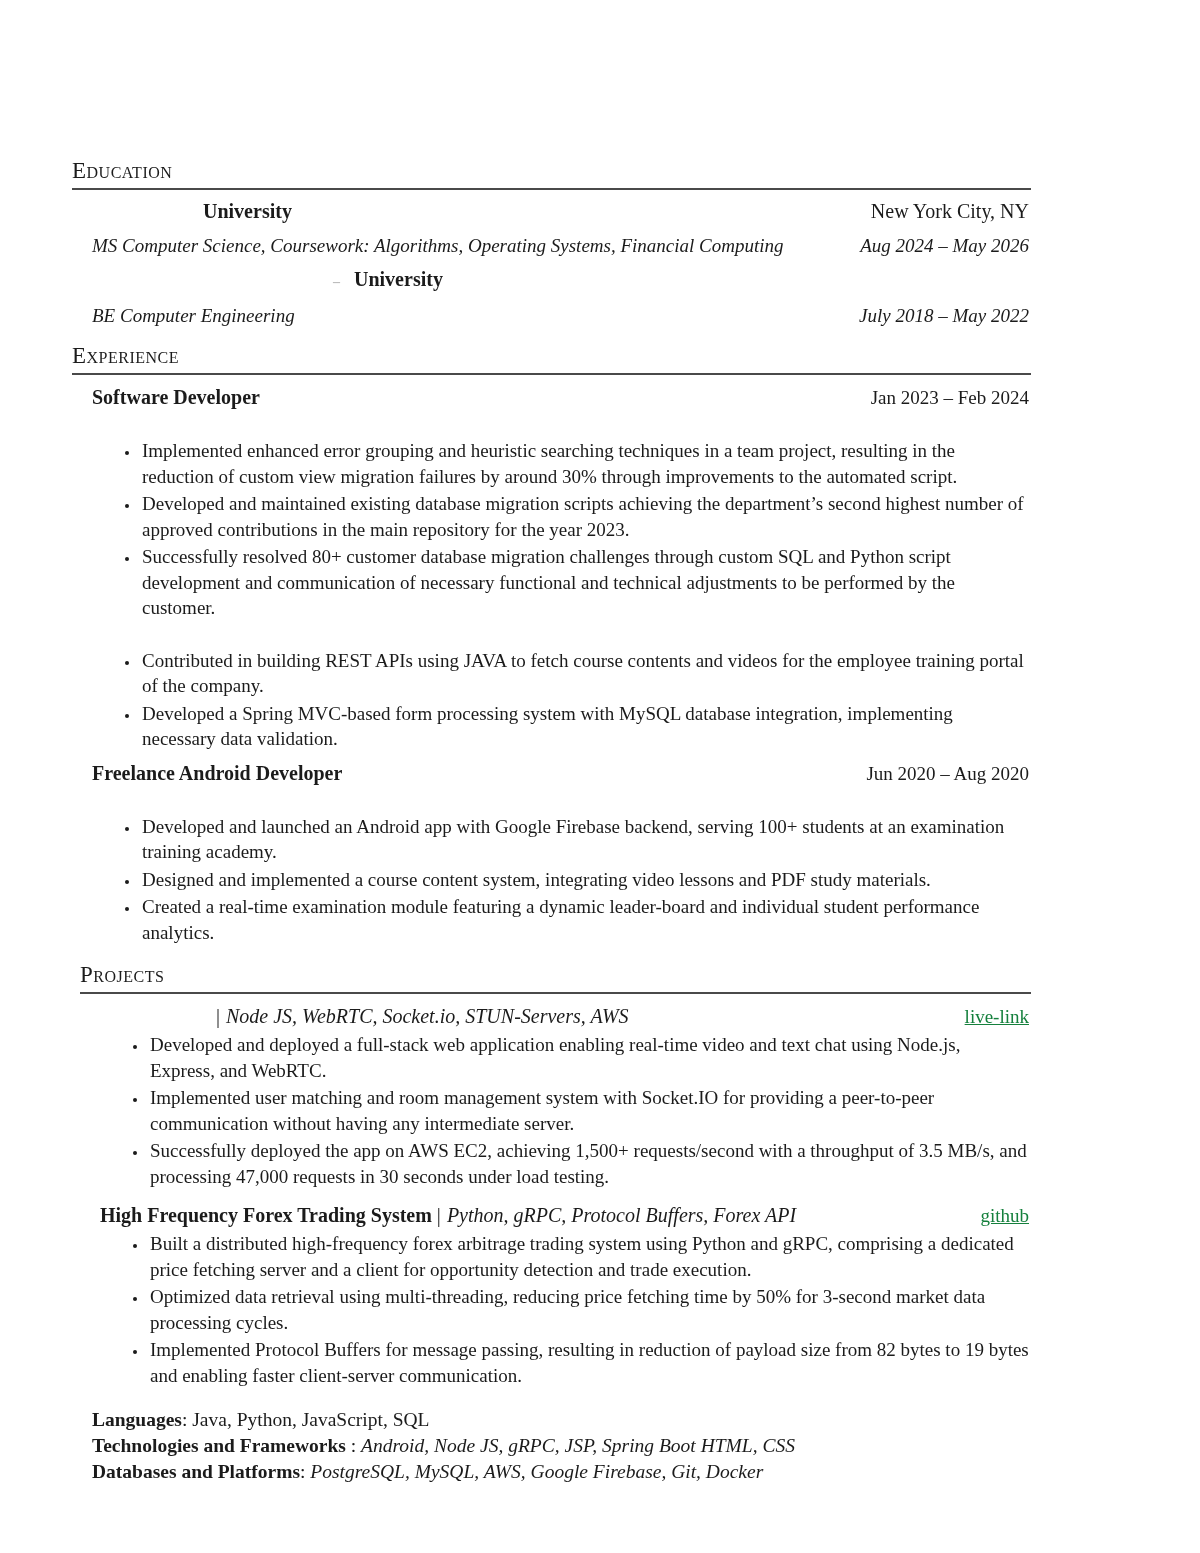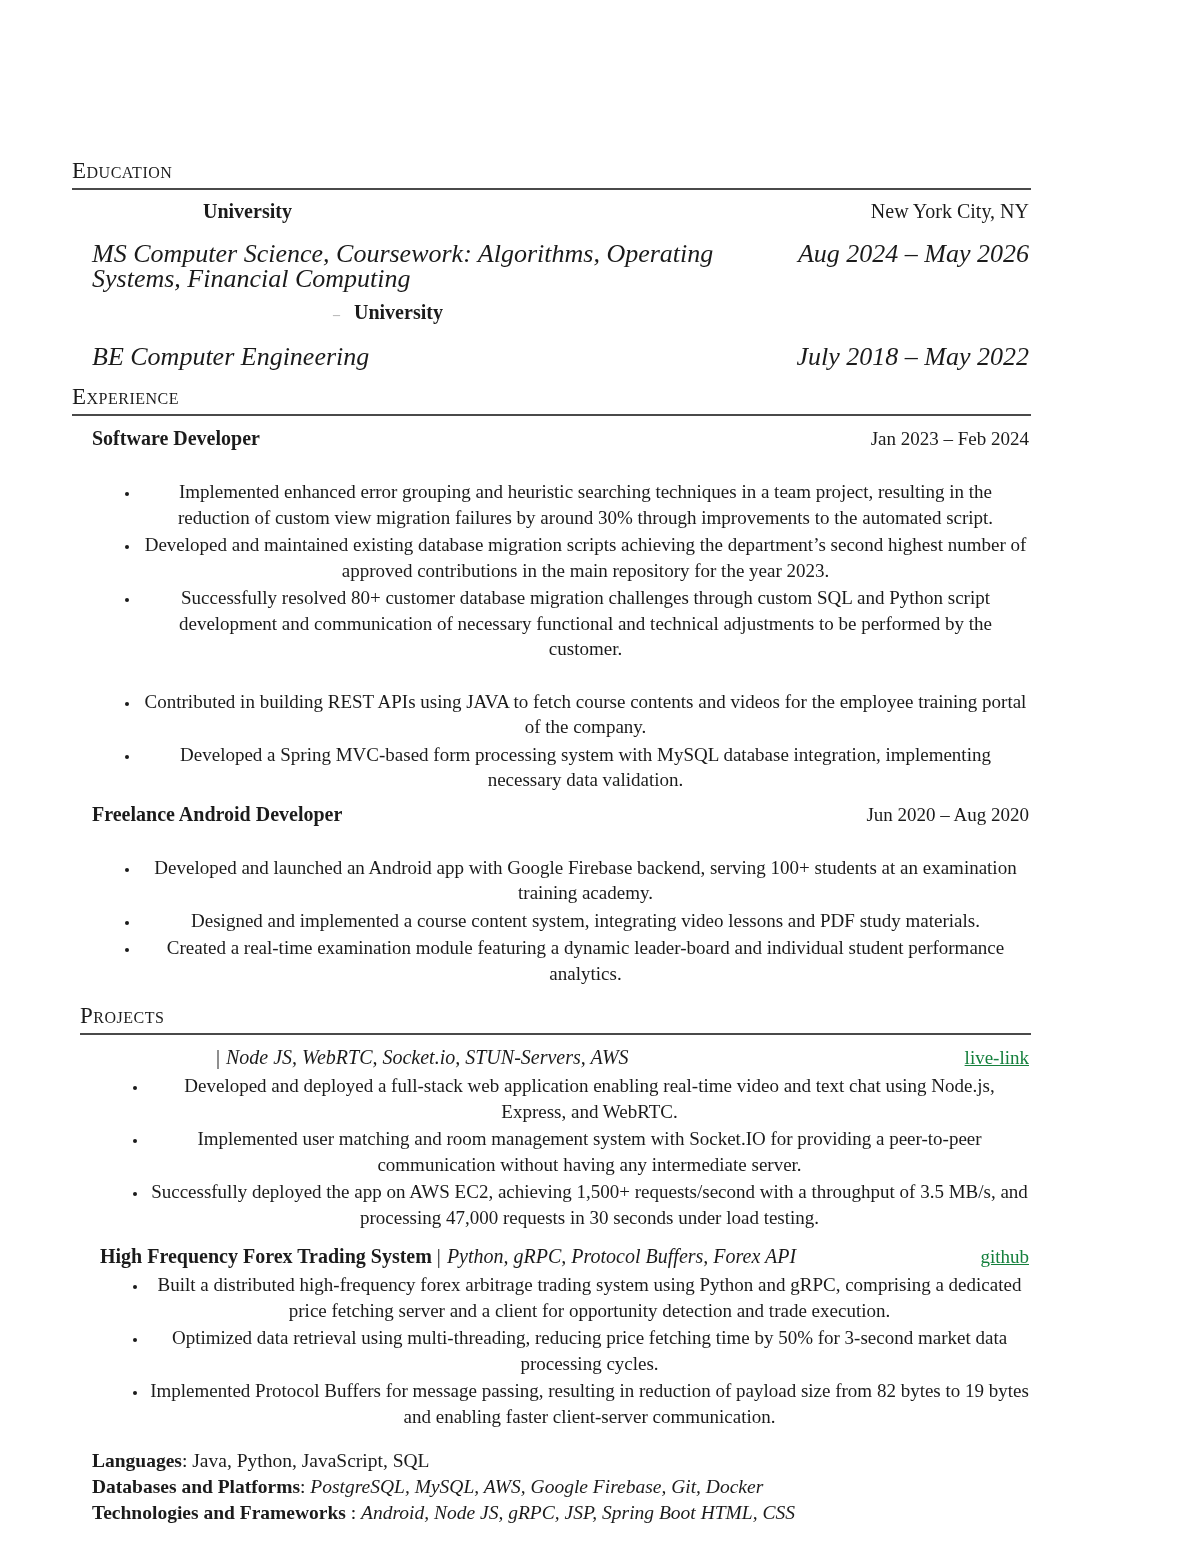--- a/index.html
+++ b/index.html
@@ -35,36 +35,35 @@
     align-items: baseline;
   }
   .bold   { font-weight: 700; }
   .italic { font-style: italic; }
   .right  { text-align: right; white-space: nowrap; }
 
   
   .edu-inst-row { font-size: 20px; line-height: 25px; align-items: center; }
   .edu-inst-1 { padding-left: 111px; }
   .edu-inst-2 { padding-left: 241px; }
-  .edu-sub-row { font-size: 26px; line-height: 25px; margin-top: 17px; }
+  .edu-sub-row { font-size: 19px; line-height: 25px; margin-top: 9px; }
   .edu-entry + .edu-entry { margin-top: 9px; }
   .artifact { color: #b9b9b9; font-size: 14px; margin-right: 14px; }
 
   
   .entry-head { font-size: 20px; line-height: 26px; }
   .entry-head .dates { font-size: 19px; font-weight: 400; }
   .exp-entry { margin-top: 8px; }
   .exp-entry ul { margin-top: 27px; }
   ul.bullets {
     list-style: disc outside;
     padding-left: 48px;
     font-size: 19px;
     line-height: 25.5px;
     margin-bottom: 4px;
-    text-align: center;
   }
   ul.bullets li { padding-left: 2px; margin-bottom: 2px; }
   ul.bullets li::marker { font-size: 14px; }
 
   .proj-entry { margin-top: 5px; }
   .proj-entry ul { margin-top: 2px; }
   .proj-entry + .proj-entry { margin-top: 13px; }
   .proj-head-left-1 { padding-left: 116px; }
   .proj-pipe { font-style: normal; padding-right: 6px; }
   a.doc-link {
@@ -185,23 +184,23 @@
   </div>
 
   <div class="section sec-gap-3">
     <div class="section-body">
 
       <div class="skill-row">
         <span class="bold">Languages</span><span>: </span><span>Java, Python, JavaScript, SQL</span>
       </div>
 
       <div class="skill-row">
+        <span class="bold">Technologies and Frameworks</span><span> : </span><span class="italic">Android, Node JS, gRPC, JSP, Spring Boot HTML, CSS</span>
+      </div>
+
+      <div class="skill-row">
         <span class="bold">Databases and Platforms</span><span>: </span><span class="italic">PostgreSQL, MySQL, AWS, Google Firebase, Git, Docker</span>
       </div>
 
-      <div class="skill-row">
-        <span class="bold">Technologies and Frameworks</span><span> : </span><span class="italic">Android, Node JS, gRPC, JSP, Spring Boot HTML, CSS</span>
-      </div>
-
     </div>
   </div>
 
 </div>
 
 </body></html>

